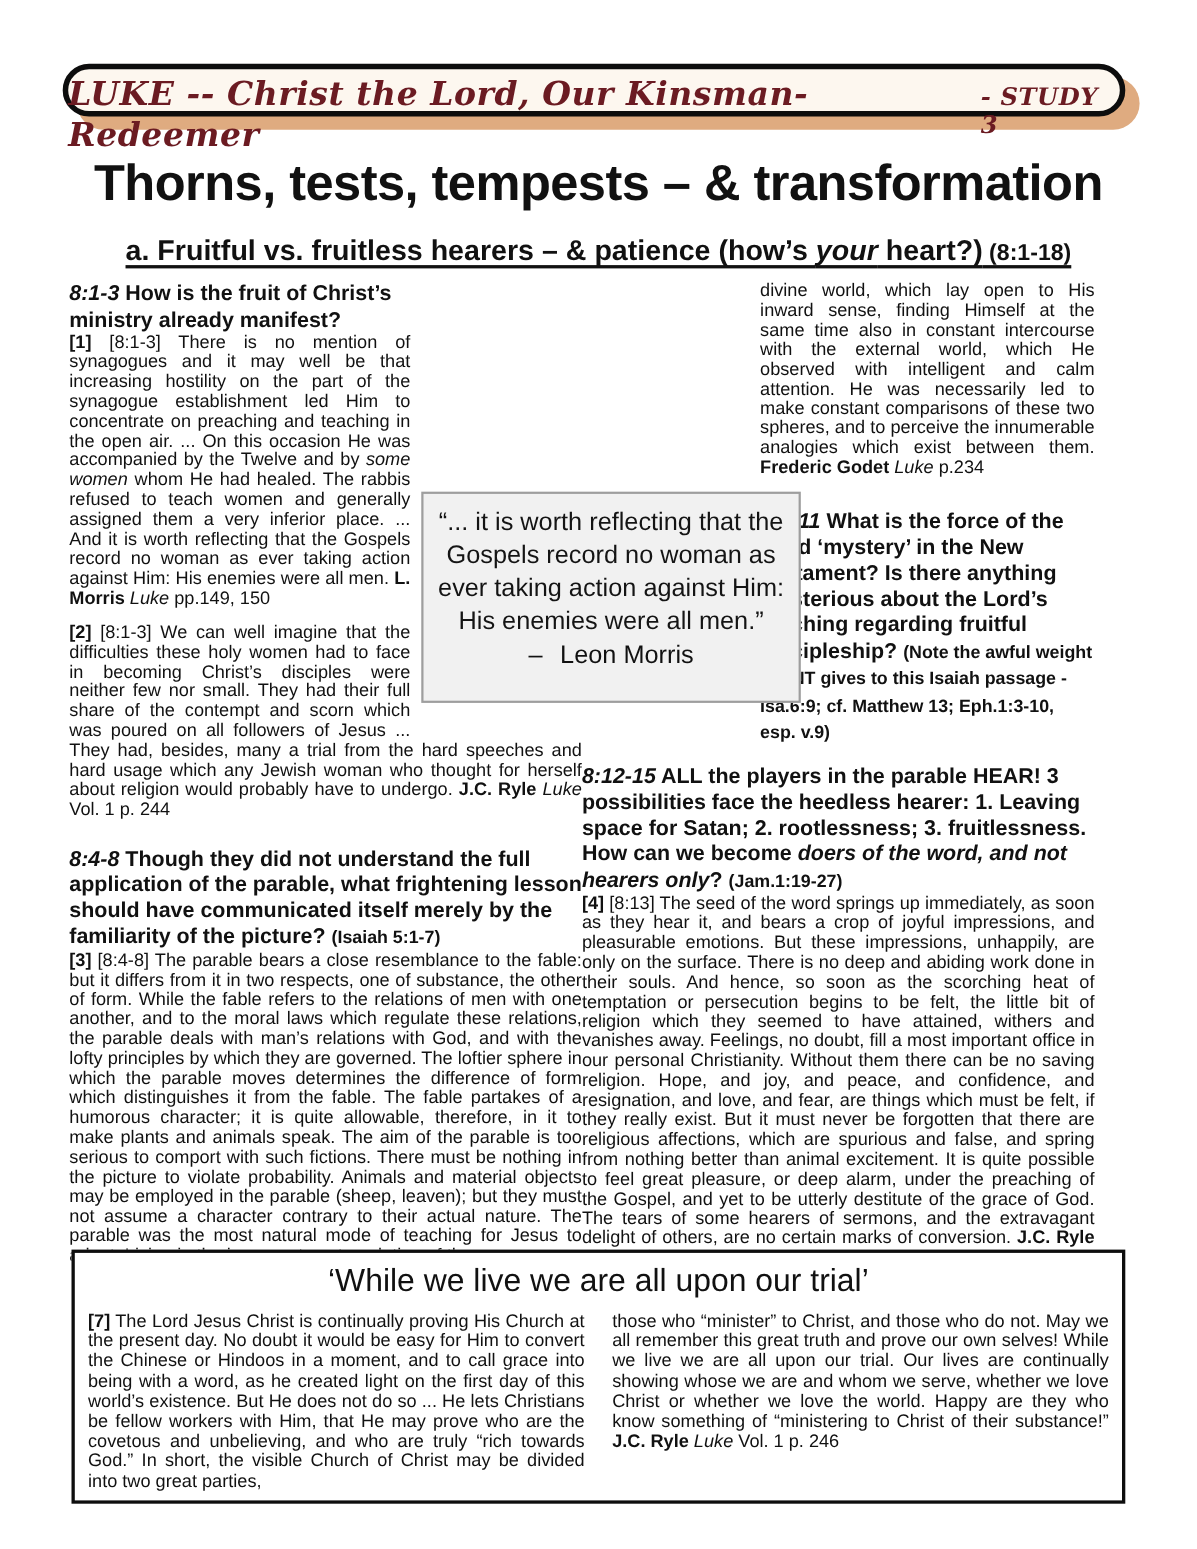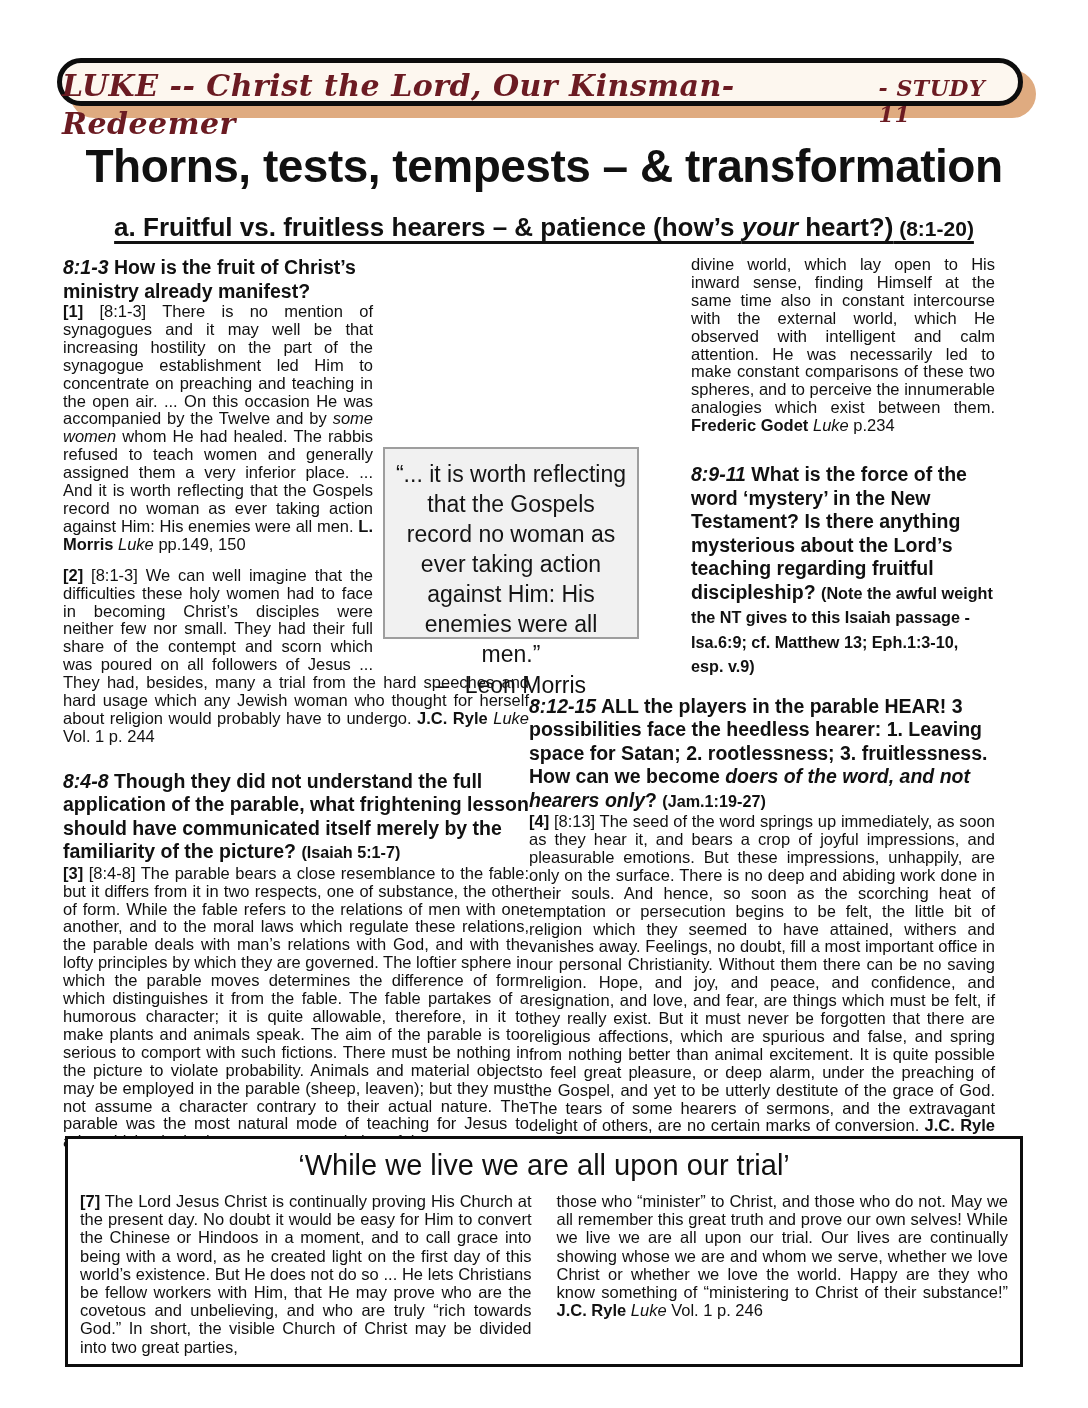--- a/index.html
+++ b/index.html
@@ -46,47 +46,47 @@
     font-size:16.5px;line-height:17.9px;text-align:justify;margin:0 0 13px 0;
   }
   .mt8{margin-top:8px;}
   .mt24{margin-top:24px;}
   .mt28{margin-top:28px;}
   .mt16{margin-top:16px;}
   .spacer-l{float:right;width:156px;height:252px;margin-top:160px;}
   .spacer-r{float:left;width:162px;height:254px;margin-top:170px;}
   
   .quote-box{
-    position:absolute;left:383px;top:447px;width:256px;height:192px;box-sizing:border-box;
+    position:absolute;left:383px;top:447px;width:345px;height:192px;box-sizing:border-box;
     background:#f1f1f1;border:2px solid #9e9e9e;text-align:center;
     padding:10px 8px 0 8px;
   }
   .quote-text{font-size:23px;line-height:30px;color:#141414;}
   .quote-attr{font-size:23px;line-height:32px;}
   .quote-attr .author{font-weight:normal;margin-left:16px;}
   
   .trial-box{
     position:absolute;left:65px;top:1136px;width:958px;height:231px;box-sizing:border-box;
     border:3px solid #0d0d0d;background:#fff;padding:6px 12px 16px 12px;
   }
   .trial-title{text-align:center;font-size:29px;font-weight:normal;margin:4px 0 10px 0;}
   .trial-cols{display:flex;gap:25px;}
   .trial-col{flex:1;font-size:16.5px;line-height:18.2px;text-align:justify;}
 </style>
 </head>
 <body>
 
 <div class="banner">
   <span class="bt-main">LUKE -- Christ the Lord, Our Kinsman-Redeemer</span>
-    <span class="bt-study">- STUDY 11</span>
+    <span class="bt-study">- STUDY 3</span>
 </div>
 
 <div class="page-title">Thorns, tests, tempests – &amp; transformation</div>
 
-<div class="section-heading"><span>a.  Fruitful vs. fruitless hearers – &amp; patience (how’s </span><span class="i">your</span><span> heart?)</span><span class="ref">  (8:1-20)</span></div>
+<div class="section-heading"><span>a.  Fruitful vs. fruitless hearers – &amp; patience (how’s </span><span class="i">your</span><span> heart?)</span><span class="ref">  (8:1-18)</span></div>
 
 <div class="columns">
   <div class="col">
     <div class="spacer-l"></div>
     <p class="q"><span class="qref">8:1-3</span><span>  How is the fruit of Christ’s ministry already manifest?</span></p>
     <p class="body-text mt8"><span class="b">[1]</span><span>  [8:1-3] There is no mention of synagogues and it may well be that increasing hostility on the part of the synagogue establishment led Him to concentrate on preaching and teaching in the open air. ... On this occasion He was accompanied by the Twelve and by </span><span class="i">some women</span><span> whom He had healed.  The rabbis refused to teach women and generally assigned them a very inferior place. ... And it is worth reflecting that the Gospels record no woman as ever taking action against Him: His enemies were all men.  </span><span class="b">L. Morris</span><span class="i"> Luke</span><span> pp.149, 150</span></p>
     <p class="body-text"><span class="b">[2]</span><span>  [8:1-3] We can well imagine that the difficulties these holy women had to face in becoming Christ’s disciples were neither few nor small.  They had their full share of the contempt and scorn which was poured on all followers of Jesus ...  They had, besides, many a trial from the hard speeches and hard usage which any Jewish woman who thought for herself about religion would probably have to undergo.  </span><span class="b">J.C. Ryle</span><span class="i"> Luke</span><span> Vol. 1 p. 244</span></p>
     <p class="q mt24"><span class="qref">8:4-8</span><span>  Though they did not understand the full application of the parable, what frightening lesson should have communicated itself merely by the familiarity of the picture? </span><span class="qnote">(Isaiah 5:1-7)</span></p>
     <p class="body-text mt8"><span class="b">[3]</span><span>  [8:4-8] The parable bears a close resemblance to the fable: but it differs from it in two respects, one of substance, the other of form. While the fable refers to the relations of men with one another, and to the moral laws which regulate these relations, the parable deals with man’s relations with God, and with the lofty principles by which they are governed.  The loftier sphere in which the parable moves determines the difference of form which distinguishes it from the fable.  The fable partakes of a humorous character; it is quite allowable, therefore, in it to make plants and animals speak.  The aim of the parable is too serious to comport with such fictions. There must be nothing in the picture to violate probability.  Animals and material objects may be employed in the parable (sheep, leaven); but they must not assume a character contrary to their actual nature.  The parable was the most natural mode of teaching for Jesus to adopt.  Living in the incessant contemplation of the</span></p>
   </div>

